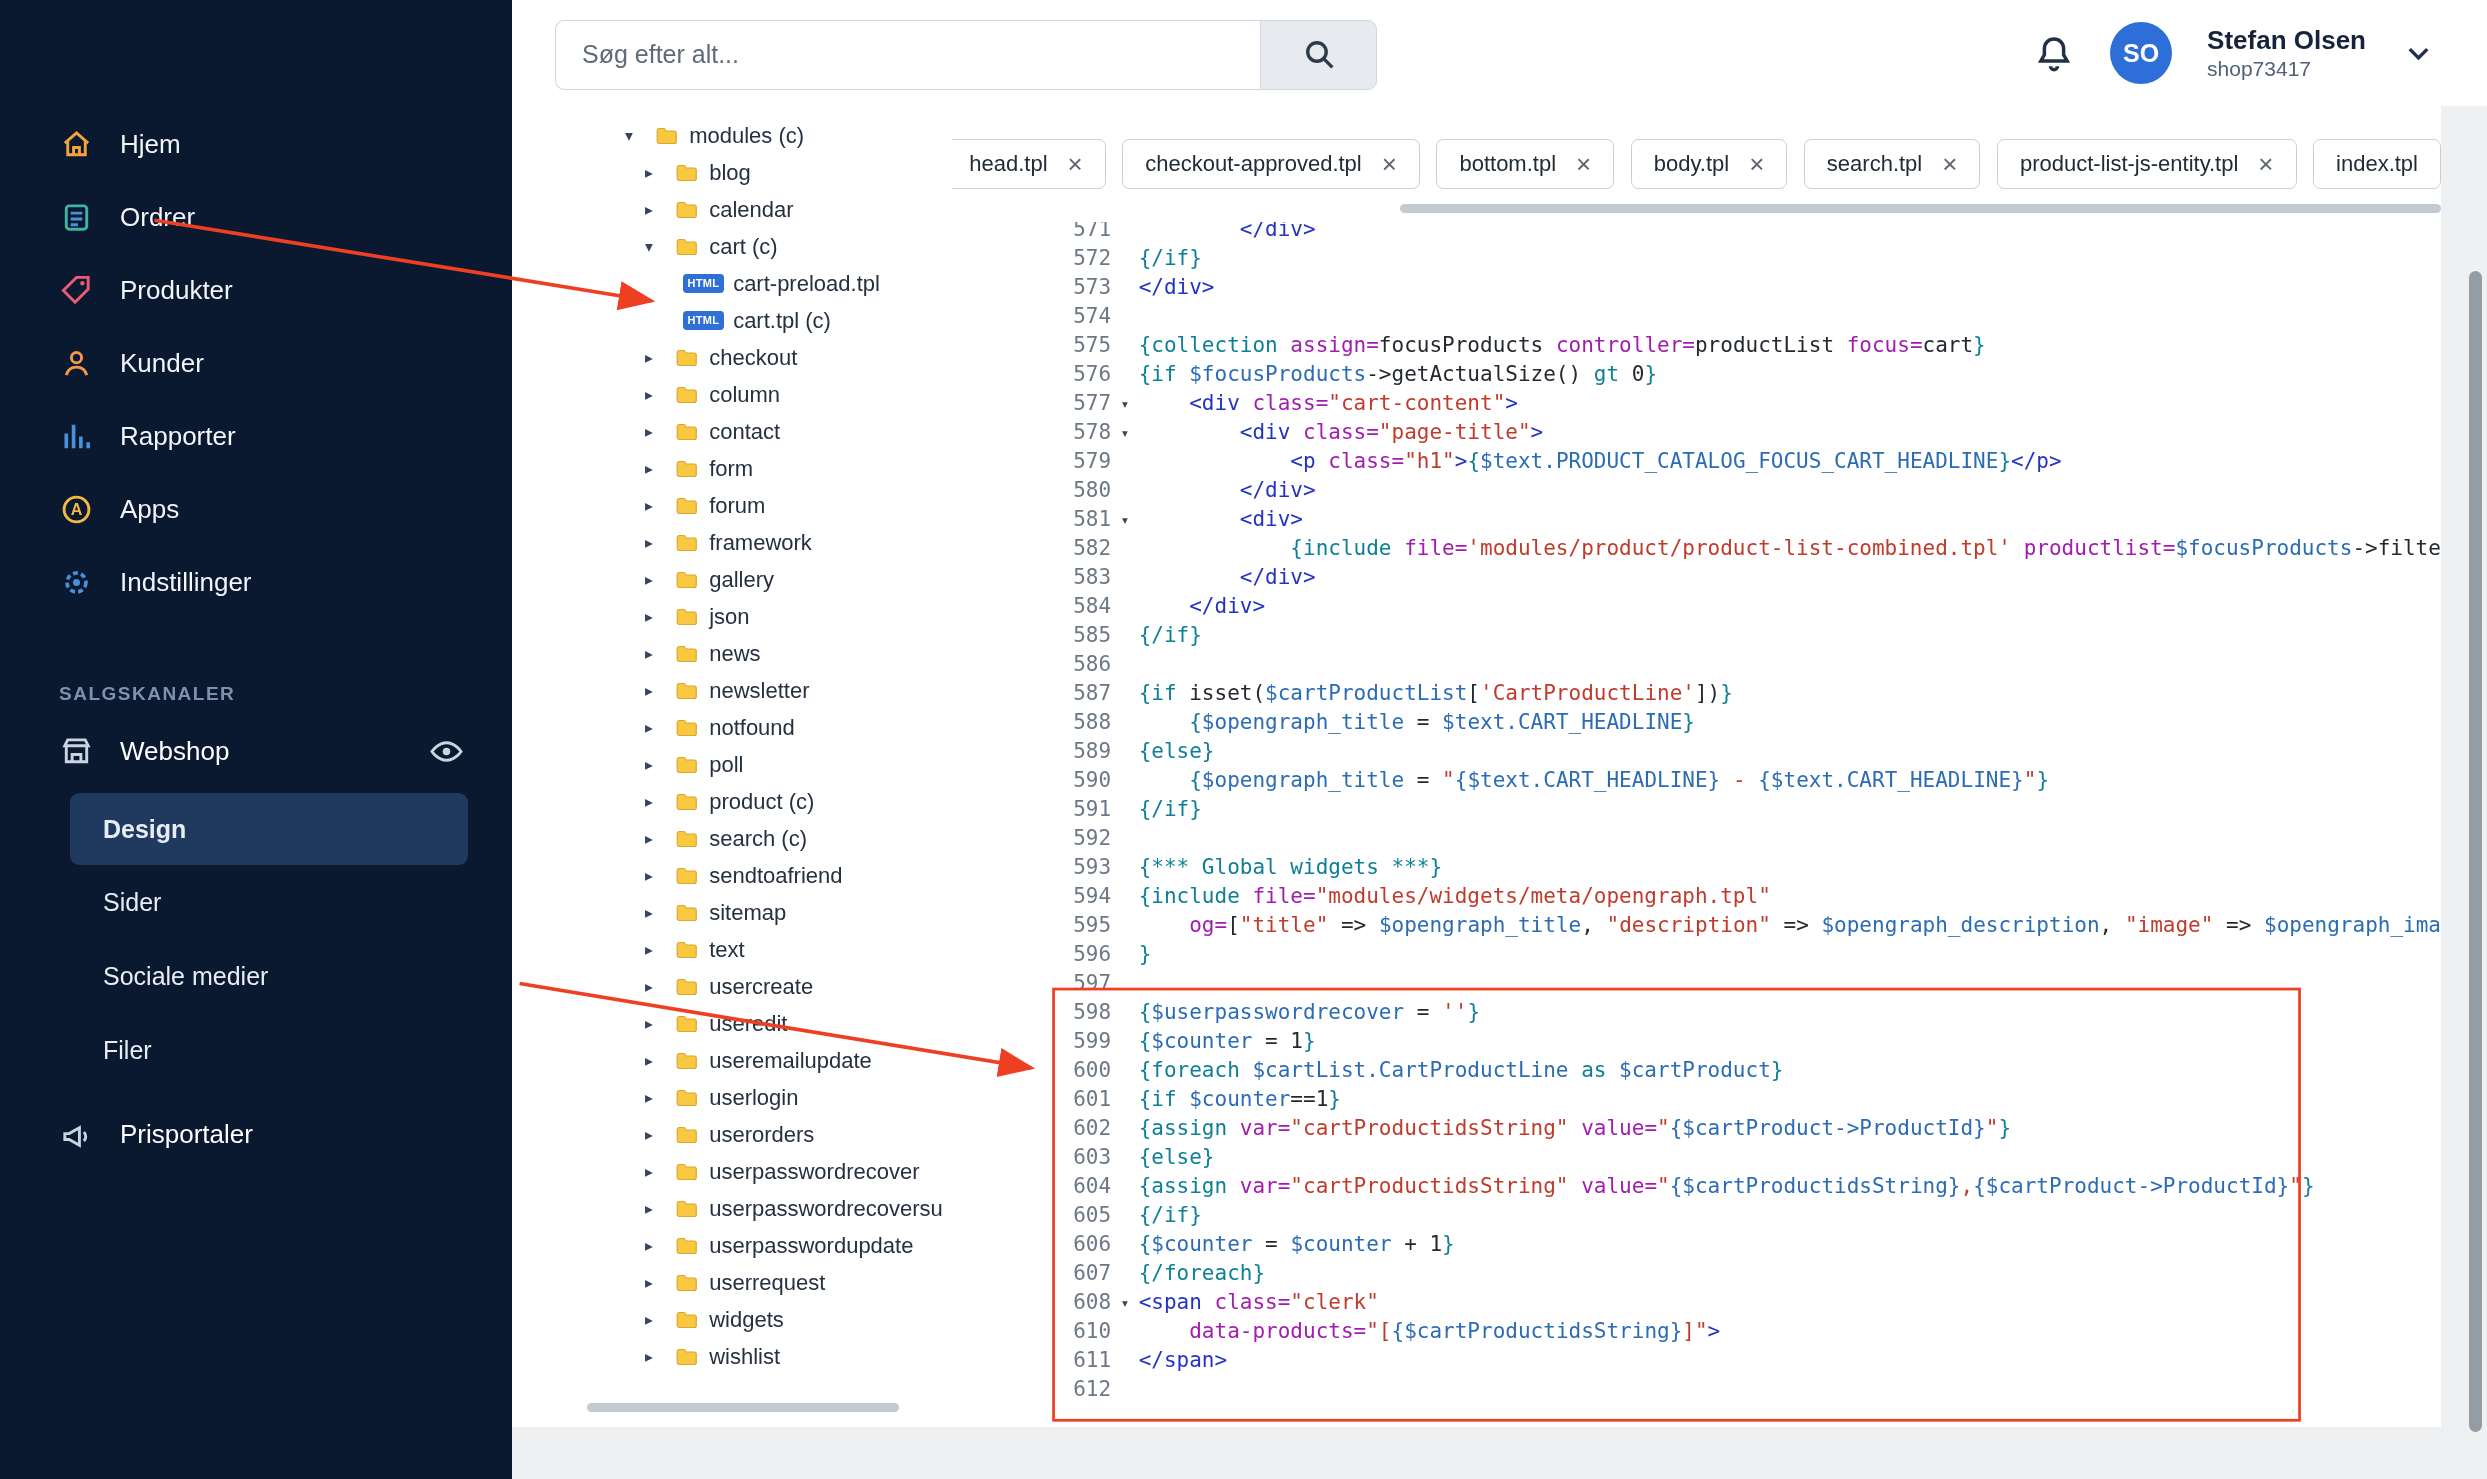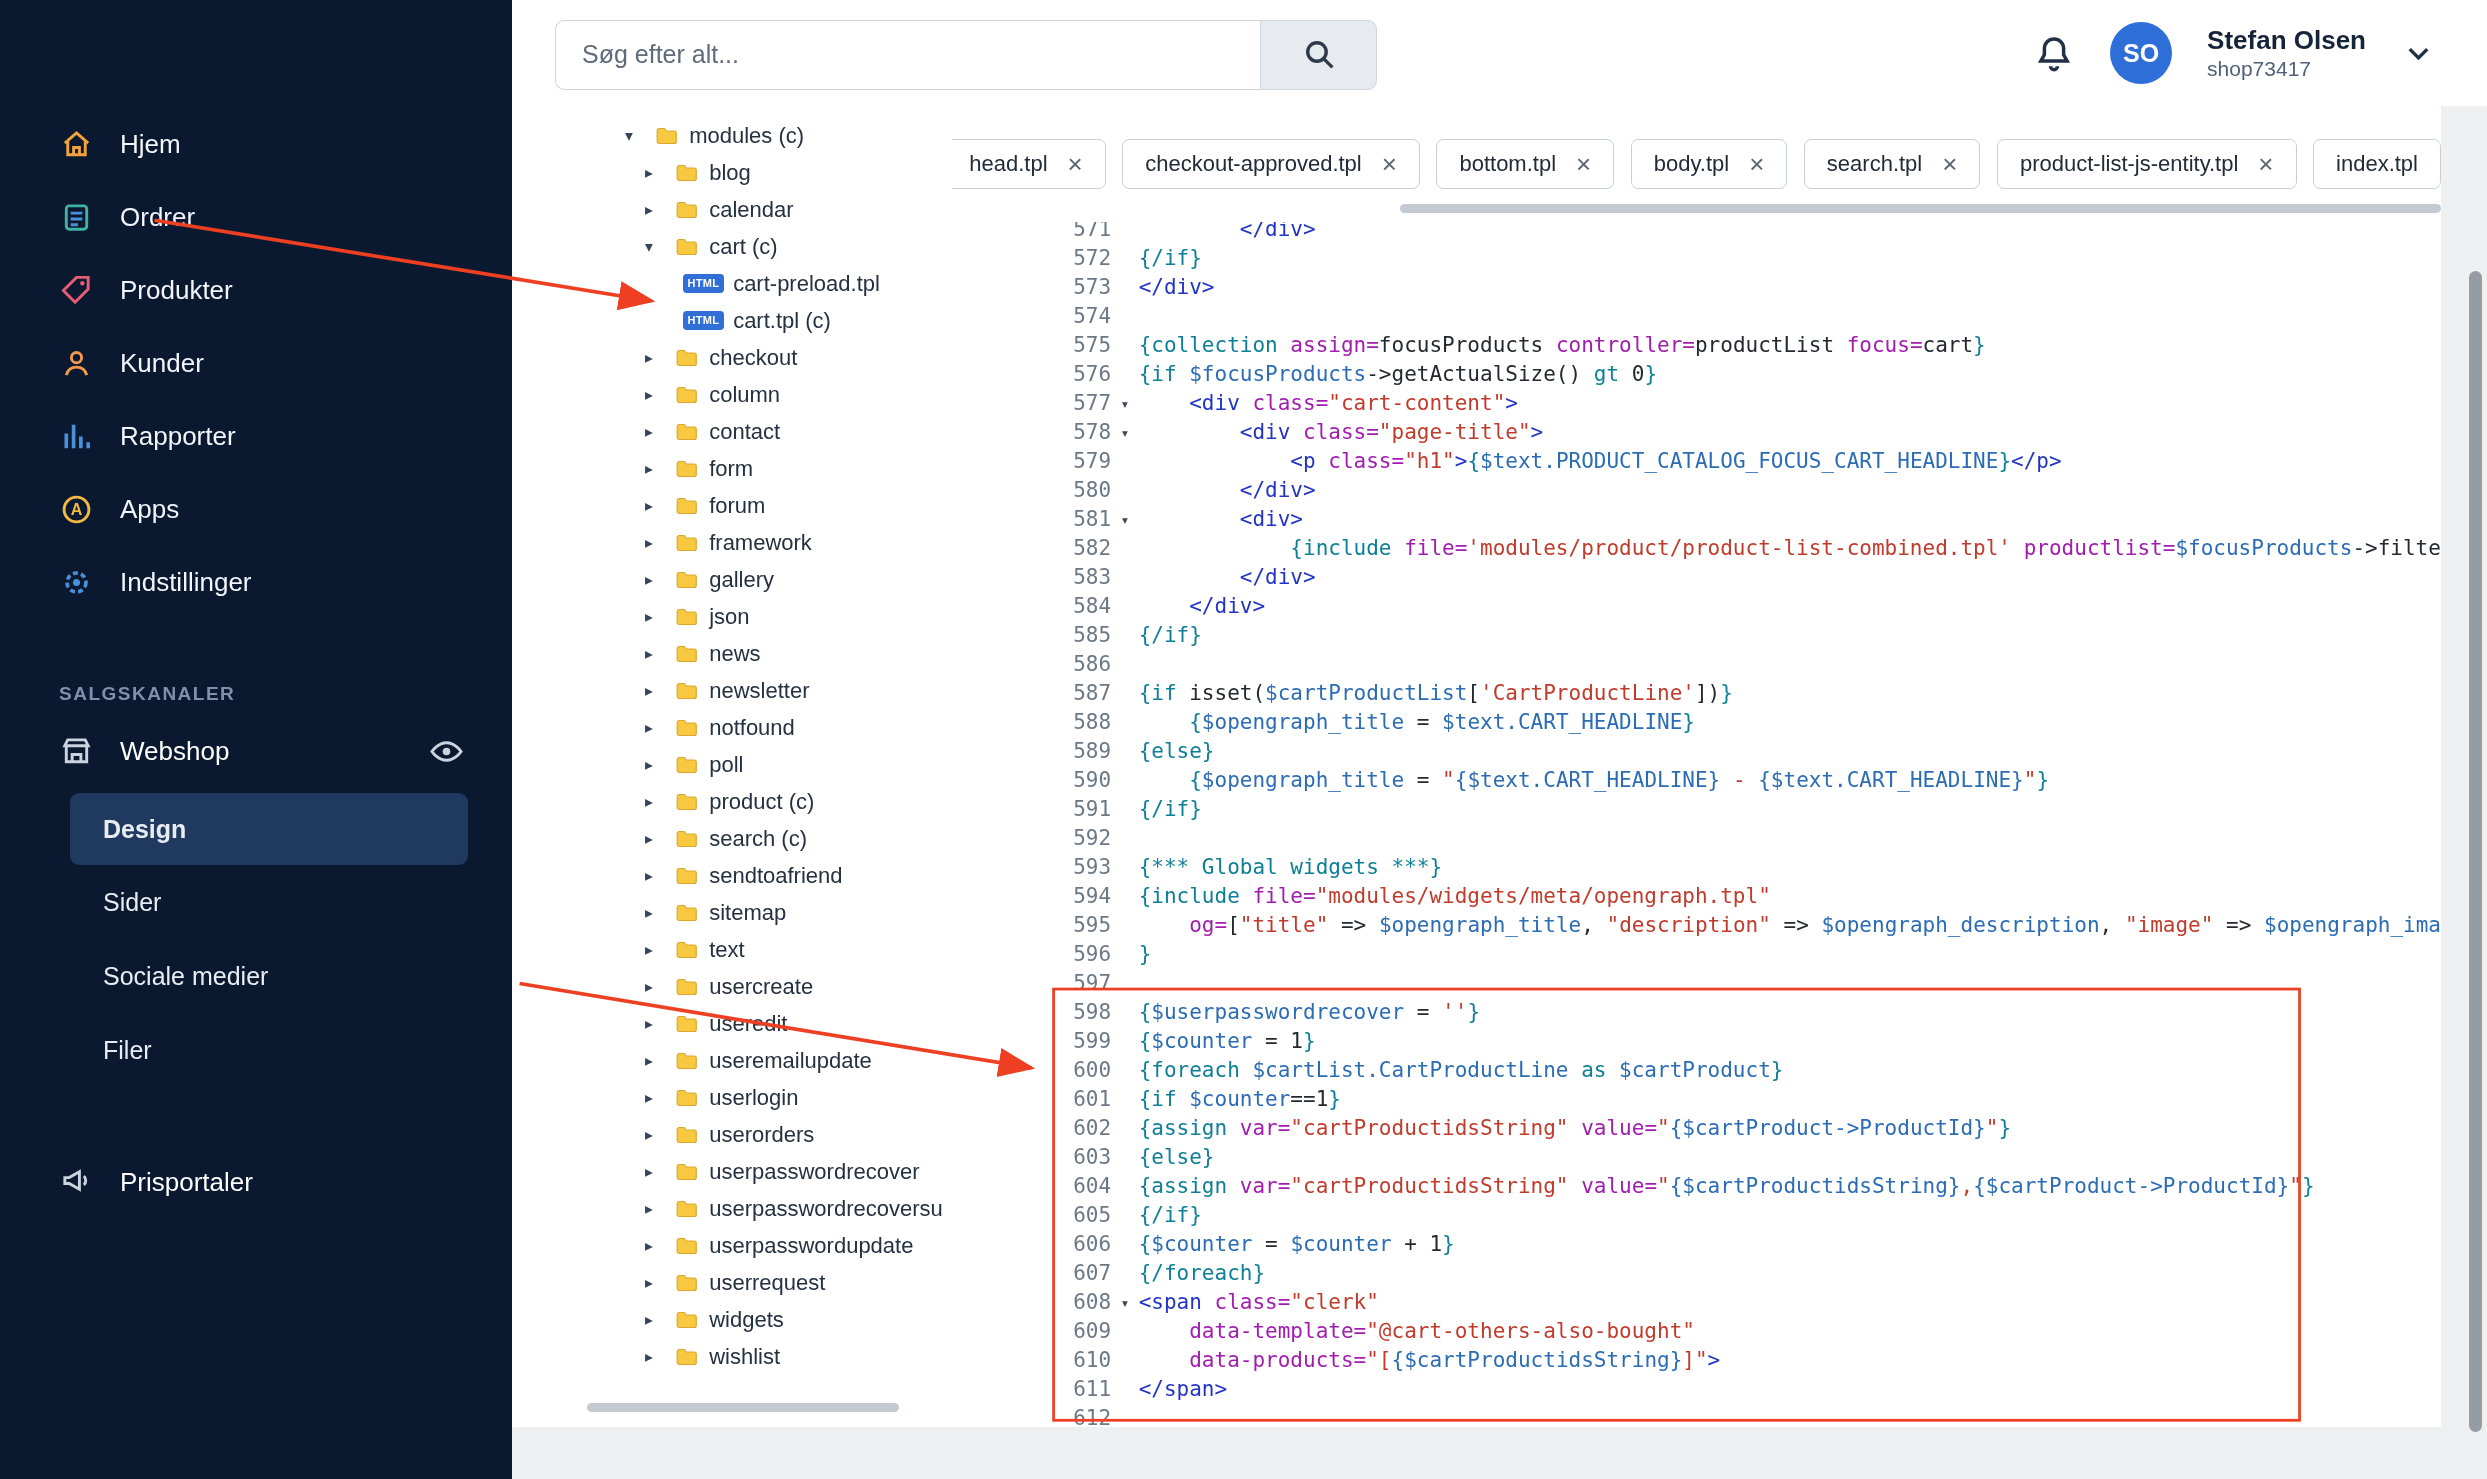--- a/index.html
+++ b/index.html
@@ -15,21 +15,21 @@
   .nav-ic { width:35px; height:35px; display:flex; align-items:center; justify-content:center; flex-shrink:0; }
   .nav-ic svg { width:35px; height:35px; display:block; }
   .section-label { margin:64px 0 7.3px 59px; color:#7e90ad; font-size:19px; letter-spacing:1.5px; font-weight:700; }
   .webshop-row { display:flex; align-items:center; gap:26px; padding:0 48px 0 59px; height:79px;
     color:#ffffff; font-size:26px; font-weight:500; cursor:pointer; }
   .eye { margin-left:auto; width:35px; height:35px; }
   .eye svg { width:35px; height:35px; }
   .sub-item { height:72px; display:flex; align-items:center; padding-left:33px; margin:1.8px 44px 1.8px 70px;
     color:#e8edf4; font-size:25px; border-radius:9.2px; cursor:pointer; }
   .sub-item.active { background:var(--active-nav,#20395f); font-weight:600; }
-  .prisportaler { display:flex; align-items:flex-end; gap:26px; padding-left:59px; height:79px;
+  .prisportaler { display:flex; align-items:flex-start; gap:26px; padding-left:59px; height:79px;
     color:#ffffff; font-size:26px; font-weight:500; margin-top:31px; cursor:pointer; }
 
   
   .main { flex:1; display:flex; flex-direction:column; min-width:0; background:#eef0f2; }
   .topbar { height:106px; background:#fff; display:flex; align-items:center;
     padding:0 51px 0 43px; flex-shrink:0; }
   .searchwrap { display:flex; height:70px; margin-top:3.7px; }
   .search-input { width:705px; border:1.8px solid #cfd6dd; border-right:none; border-radius:9.2px 0 0 9.2px;
     padding:0 26px; font-size:25px; color:#333; outline:none; background:#fff;
     font-family:"Liberation Sans",sans-serif; }
@@ -749,25 +749,20 @@
               <span class="num">607</span>
               <span class="fold"></span>
               <span class="codetext"><span class="k">{/foreach}</span></span>
             </div>
             <div class="codeline">
               <span class="num">608</span>
               <span class="fold">▾</span>
               <span class="codetext"><span class="t">&lt;span </span><span class="a">class=</span><span class="s">"clerk"</span></span>
             </div>
             <div class="codeline">
-              <span class="num">609</span>
-              <span class="fold"></span>
-              <span class="codetext"><span class="p">    </span><span class="a">data-template=</span><span class="s">"@cart-others-also-bought"</span></span>
-            </div>
-            <div class="codeline">
               <span class="num">610</span>
               <span class="fold"></span>
               <span class="codetext"><span class="p">    </span><span class="a">data-products=</span><span class="s">"[</span><span class="v">{$cartProductidsString}</span><span class="s">]"</span><span class="t">&gt;</span></span>
             </div>
             <div class="codeline">
               <span class="num">611</span>
               <span class="fold"></span>
               <span class="codetext"><span class="t">&lt;/span&gt;</span></span>
             </div>
             <div class="codeline">

